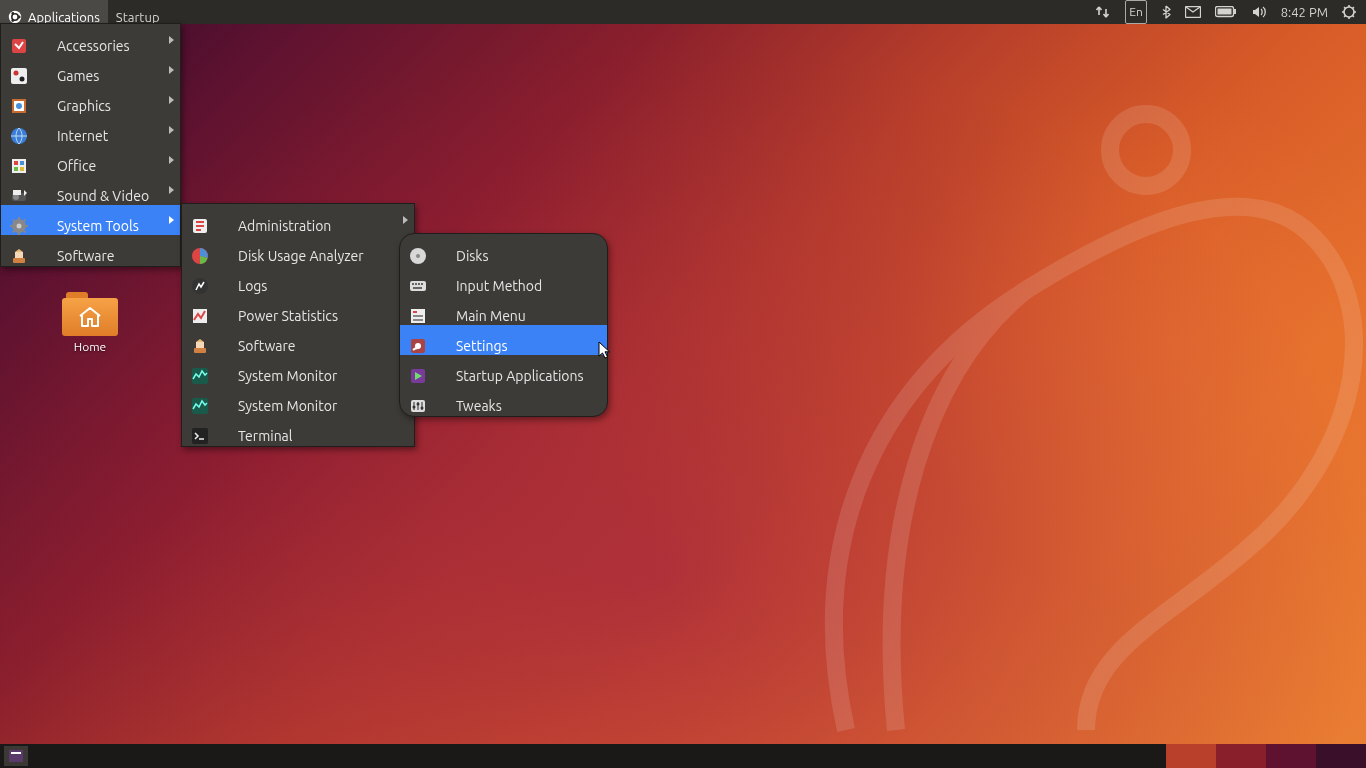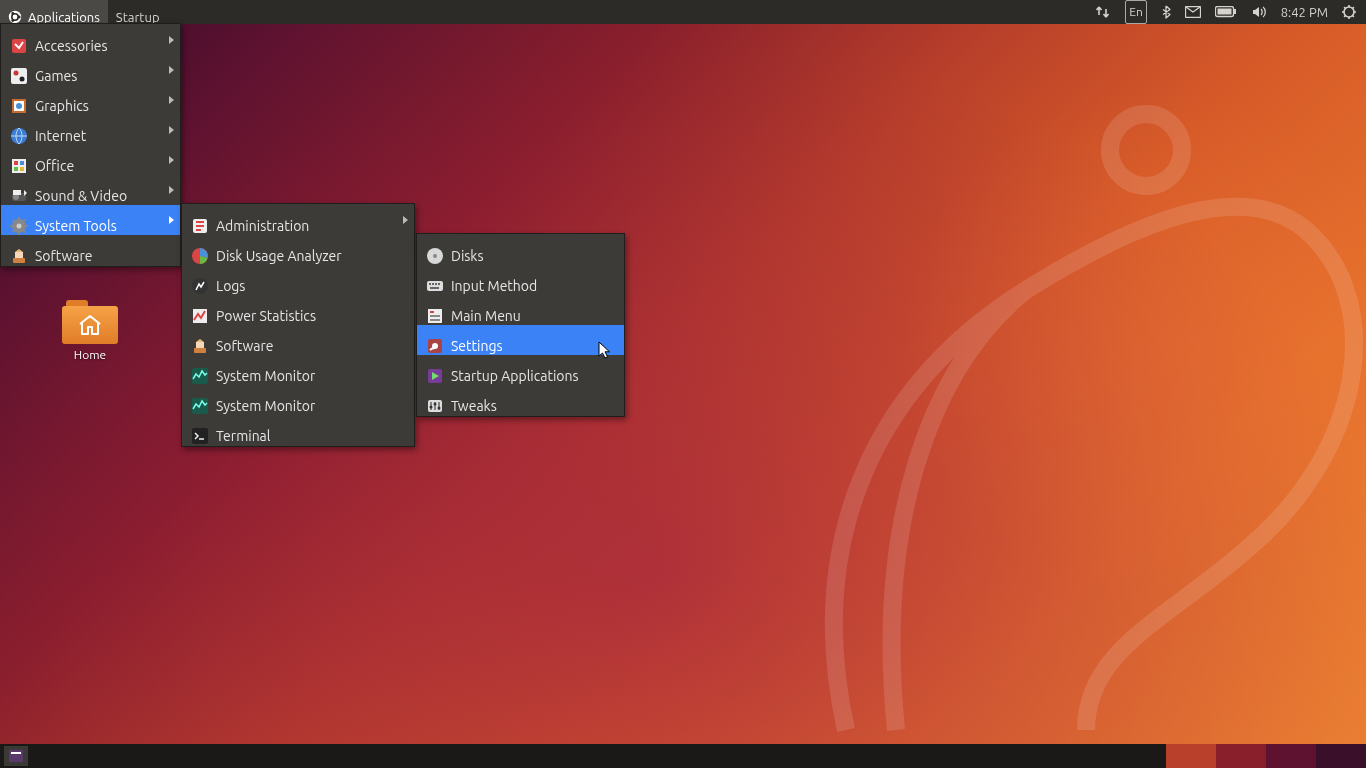--- a/index.html
+++ b/index.html
@@ -44,32 +44,32 @@
   .desk-icon .folder::after{content:"";position:absolute;top:6px;left:0;right:0;bottom:0;background:linear-gradient(#f6a246,#e07d29);border-radius:3px;}
   .desk-icon .house{position:absolute;top:14px;left:50%;transform:translateX(-50%);z-index:2;}
   .desk-icon .lbl{ text-shadow:0 1px 2px rgba(0,0,0,.6);}
 
   
   .menu {
     position:absolute; background:#3c3b37; border:1px solid #1f1e1c; box-shadow:2px 3px 6px rgba(0,0,0,.4);
     padding:1px 0; z-index:100;
   }
   .menu-item {
-    height:30px; display:flex; align-items:center; padding:12px 18px 0 8px; gap:6px; white-space:nowrap;
+    height:30px; display:flex; align-items:center; padding:12px 18px 0 8px; gap:28px; white-space:nowrap;
     color:#e6e6e6; font-size:14px; position:relative; cursor:default;
   }
   .menu-item.hl { background:#3b82f6; color:#fff; }
   .menu-item .mi-icon { width:20px; height:20px; display:flex; align-items:center; justify-content:center; flex:0 0 20px;}
   .menu-item .arrow { position:absolute; right:6px; top:50%; transform:translateY(-50%); }
   .menu-item .arrow::after{content:"";display:block;border-left:5px solid #bbb;border-top:4px solid transparent;border-bottom:4px solid transparent;}
   .menu-item.hl .arrow::after{border-left-color:#fff;}
 
   .m1 { top:23px; left:0; width:181px;}
   .m2 { top:203px; left:181px; width:234px;}
-  .m3 { top:233px; left:416px; width:209px;}
+  .m3 { top:233px; left:399px; width:209px;border-radius:15px;}
 
   .cursor { position:absolute; z-index:200; }
 </style>
 </head>
 <body>
 
 <div class="wallpaper">
   <svg class="bird" width="720" height="720" viewBox="0 0 720 720">
     <g fill="none" stroke="#ffffff" stroke-width="18">
       <circle cx="420" cy="120" r="36"></circle>
@@ -129,21 +129,21 @@
     <span class="tray-item" style="font-size:13px">8:42 PM</span>
     <span class="tray-item">
         <svg width="14" height="14">
           <circle cx="7" cy="7" r="5" fill="none" stroke="#d6d3cf" stroke-width="1.6"></circle>
           <path d="M7 2V0M7 14v-2M12 7h2M0 7h2M10.5 3.5l1.4-1.4M2.1 11.9l1.4-1.4M10.5 10.5l1.4 1.4M2.1 2.1l1.4 1.4" stroke="#d6d3cf" stroke-width="1.6"></path>
         </svg>
       </span>
   </div>
 </div>
 
-<div class="desk-icon" style="left:50px; top:300px">
+<div class="desk-icon" style="left:50px; top:292px">
   <div class="folder">
     <svg class="house" width="28" height="22">
         <path d="M4 10l10-8 10 8M6 9v11h6v-7h4v7h6V9" fill="none" stroke="#fff" stroke-width="2" stroke-linejoin="round"></path>
       </svg>
   </div>
   <div class="lbl">Home</div>
 </div>
 
 <svg width="0" height="0" style="position:absolute">
   <defs>

